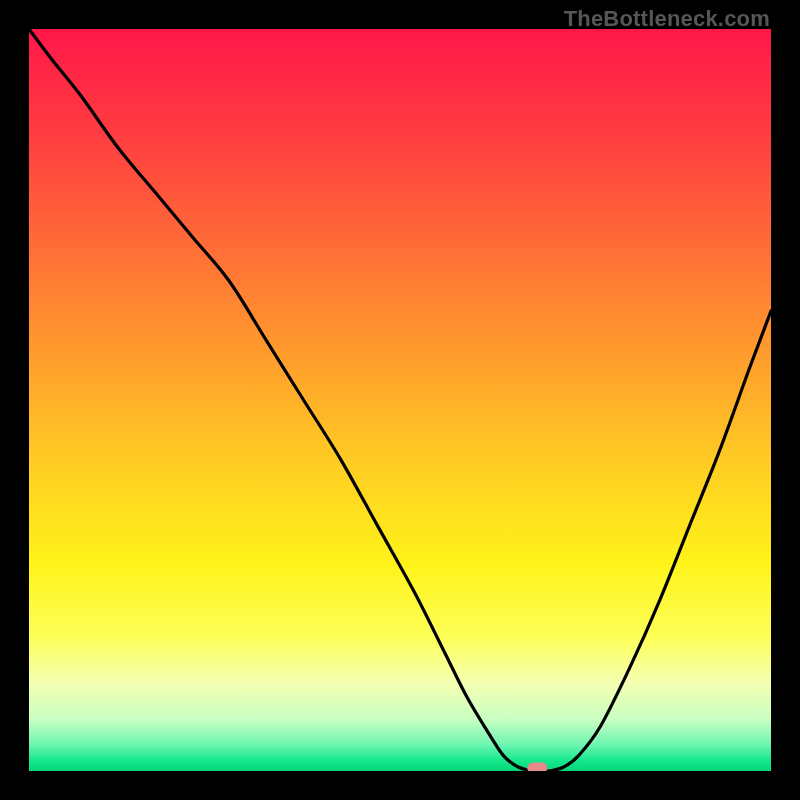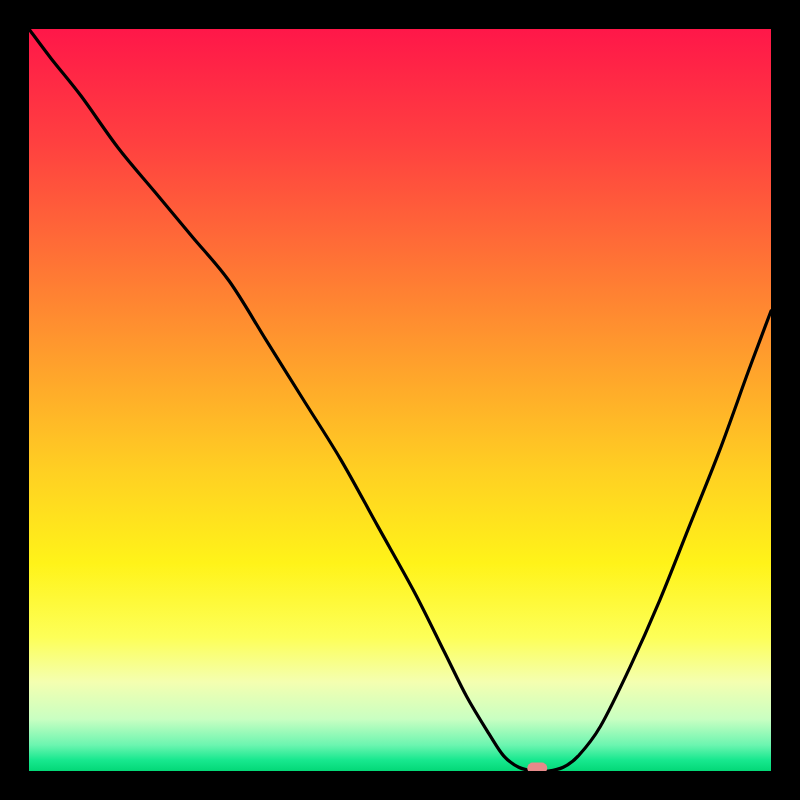--- a/index.html
+++ b/index.html
@@ -59,13 +59,14 @@
             <stop offset="100%" stop-color="#03d877"></stop>
           </linearGradient>
       </defs>
       <rect id="bg-rect" x="0" y="0" width="742" height="742" fill="url(#bg-grad)"></rect>
       <path id="curve-path" fill="none" stroke="#000000" stroke-width="3.2" stroke-linejoin="round" stroke-linecap="round" d="M 0 0 C 3.7099999999999995 4.946666666666677 13.60333333333333 18.550000000000068 22.259999999999998 29.680000000000064 C 30.916666666666664 40.81000000000006 40.81 51.939999999999976 51.940000000000005 66.77999999999997 C 63.07000000000001 81.61999999999996 76.67333333333332 102.64333333333336 89.03999999999999 118.72000000000003 C 101.40666666666667 134.7966666666667 113.77333333333334 148.4 126.14000000000001 163.24 C 138.5066666666667 178.08 150.87333333333333 192.92 163.24 207.76 C 175.60666666666668 222.6 187.97333333333333 234.96666666666664 200.34 252.27999999999997 C 212.70666666666668 269.5933333333333 225.07333333333332 291.85333333333335 237.44 311.64000000000004 C 249.80666666666667 331.42666666666673 262.17333333333335 351.21333333333337 274.54 371 C 286.9066666666667 390.78666666666663 299.2733333333333 409.3366666666667 311.64 430.36 C 324.00666666666666 451.3833333333333 336.3733333333333 474.88 348.73999999999995 497.14 C 361.1066666666666 519.4 374.71000000000004 542.8966666666668 385.84000000000003 563.9200000000001 C 396.97 584.9433333333334 406.8633333333334 605.9666666666667 415.52000000000004 623.28 C 424.1766666666667 640.5933333333332 430.35999999999996 654.1966666666666 437.78 667.8 C 445.2 681.4033333333333 453.8566666666667 695.0066666666667 460.04 704.9 C 466.22333333333336 714.7933333333333 469.93333333333334 721.595 474.88 727.16 C 479.82666666666665 732.7249999999999 484.77333333333337 735.8166666666666 489.72 738.29 C 494.6666666666667 740.7633333333333 499.6133333333334 741.3816666666667 504.56000000000006 742 C 509.5066666666667 742.6183333333333 514.4533333333334 742.6183333333333 519.4 742 C 524.3466666666666 741.3816666666667 529.2933333333333 740.7633333333333 534.24 738.29 C 539.1866666666667 735.8166666666666 542.8966666666668 733.9616666666666 549.08 727.16 C 555.2633333333333 720.3583333333333 562.6833333333334 712.32 571.34 697.48 C 579.9966666666667 682.64 591.1266666666668 659.1433333333333 601.0200000000001 638.12 C 610.9133333333334 617.0966666666667 620.8066666666666 594.8366666666667 630.6999999999999 571.34 C 640.5933333333332 547.8433333333334 650.4866666666667 521.8733333333333 660.38 497.14 C 670.2733333333333 472.40666666666664 680.1666666666667 448.90999999999997 690.0600000000001 422.94 C 699.9533333333334 396.97 711.0833333333334 364.81666666666666 719.74 341.32 C 728.3966666666666 317.8233333333333 738.29 291.8533333333333 742 281.96"></path>
       <g id="markers">
           <rect x="498.27000000000004" y="733.532" width="20" height="11" rx="5.5" ry="5.5" fill="#e68a8a"></rect>
         </g>
     </svg>
   </div>
+  <div class="watermark">TheBottleneck.com</div>
 </div>
 
 </body></html>

